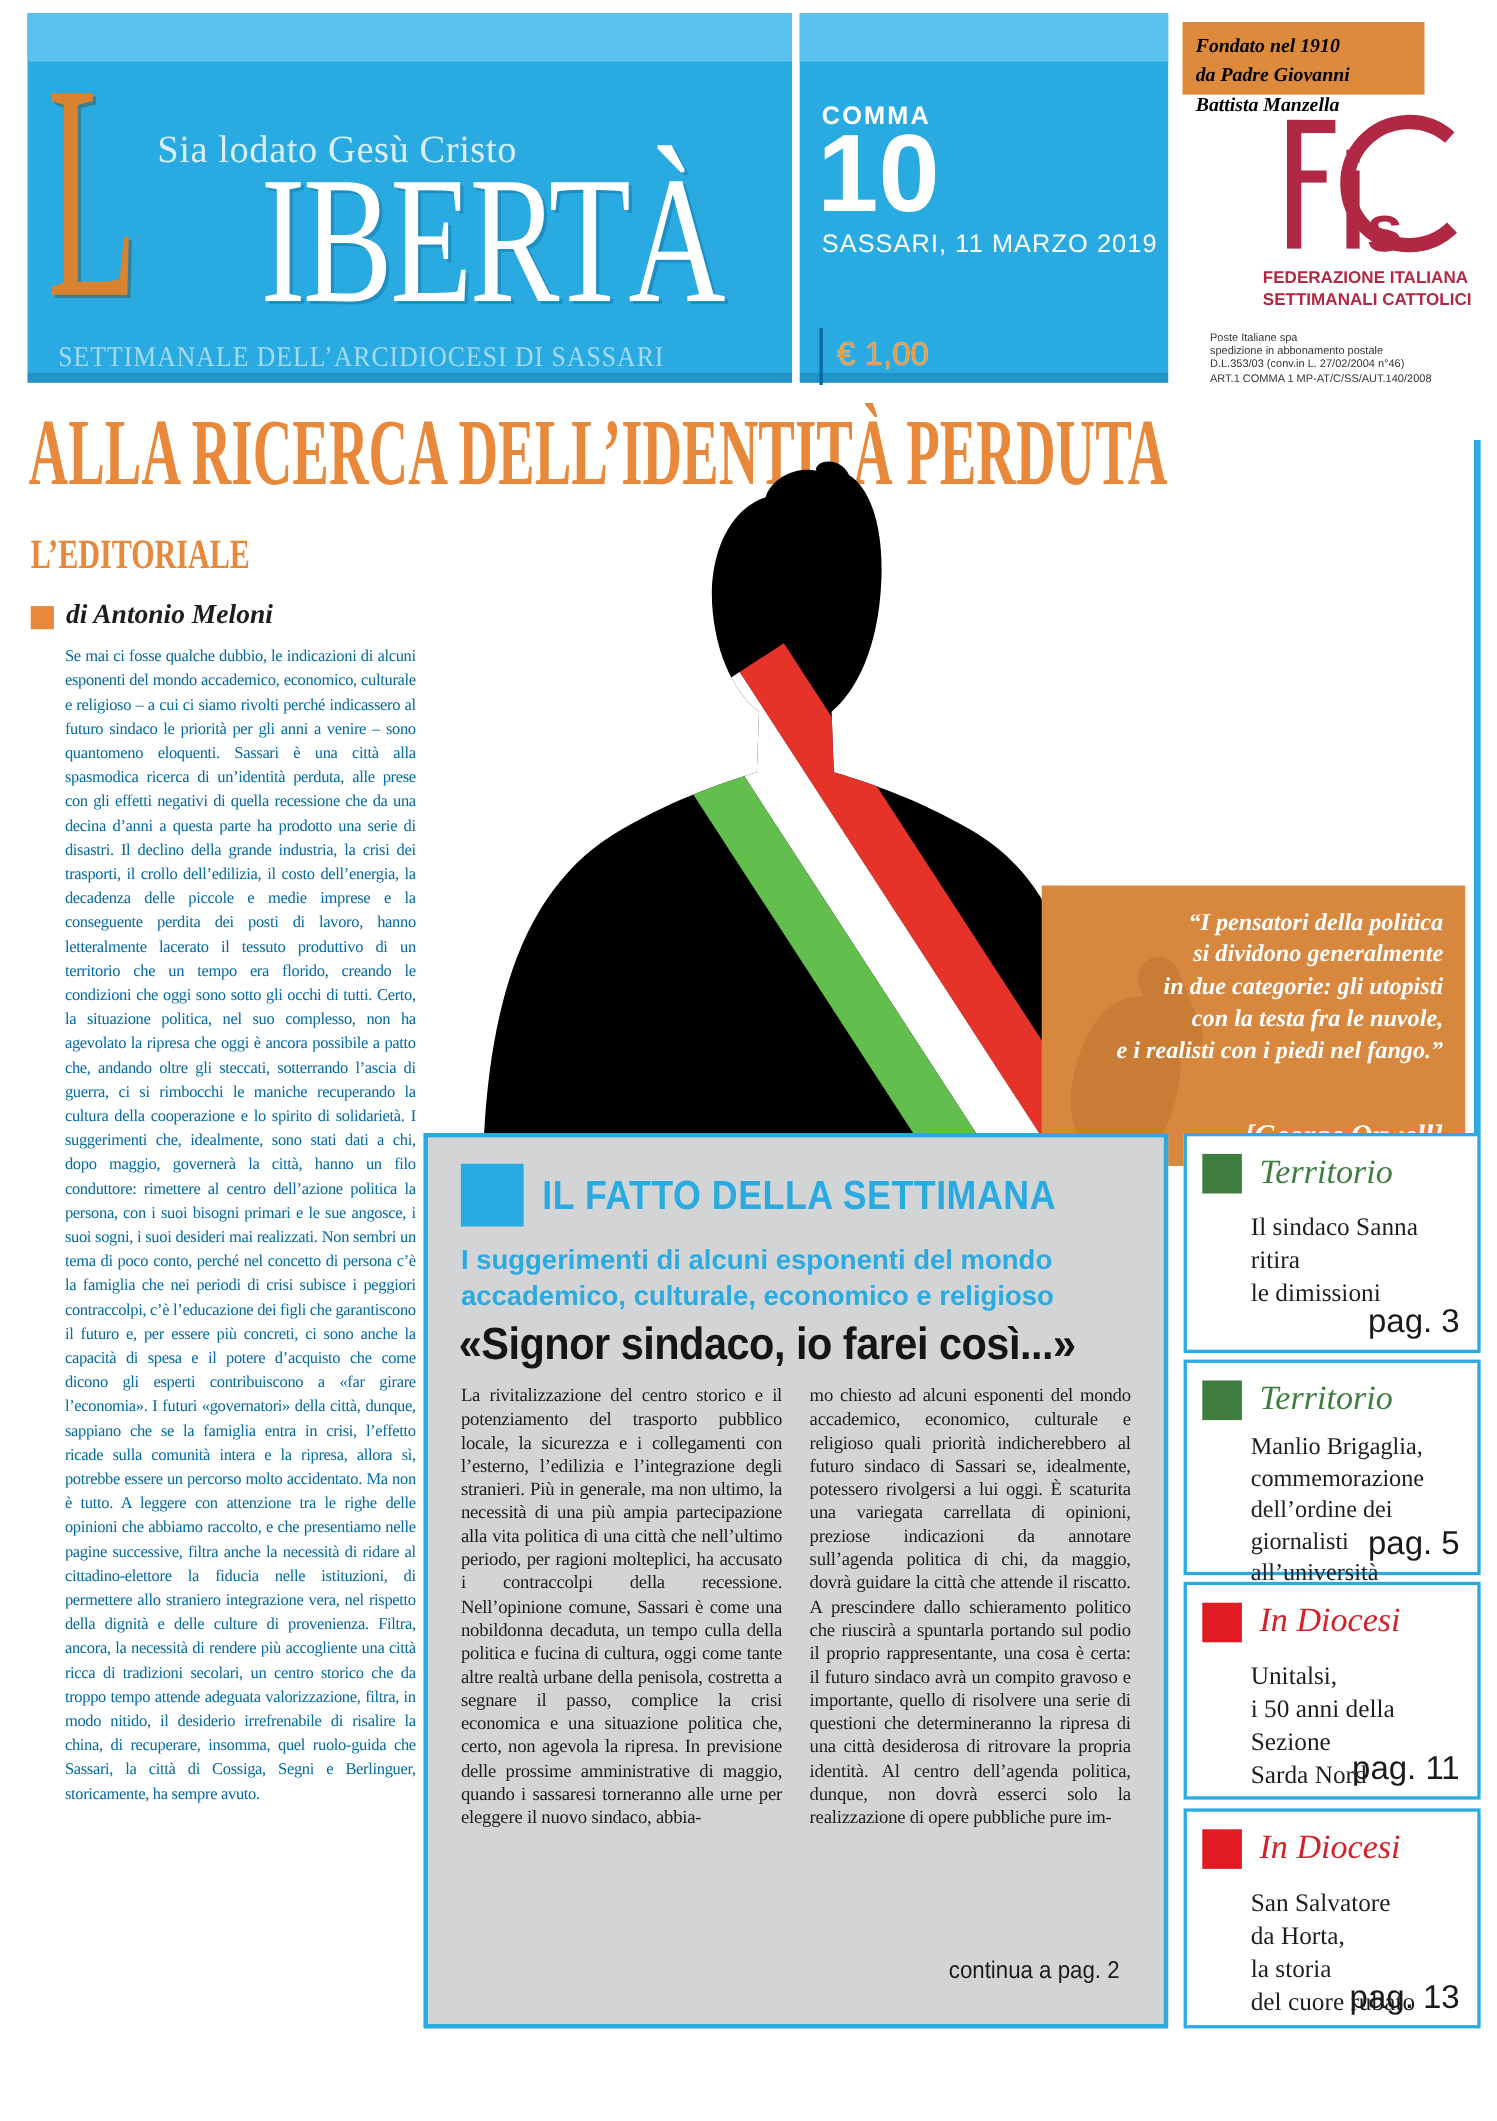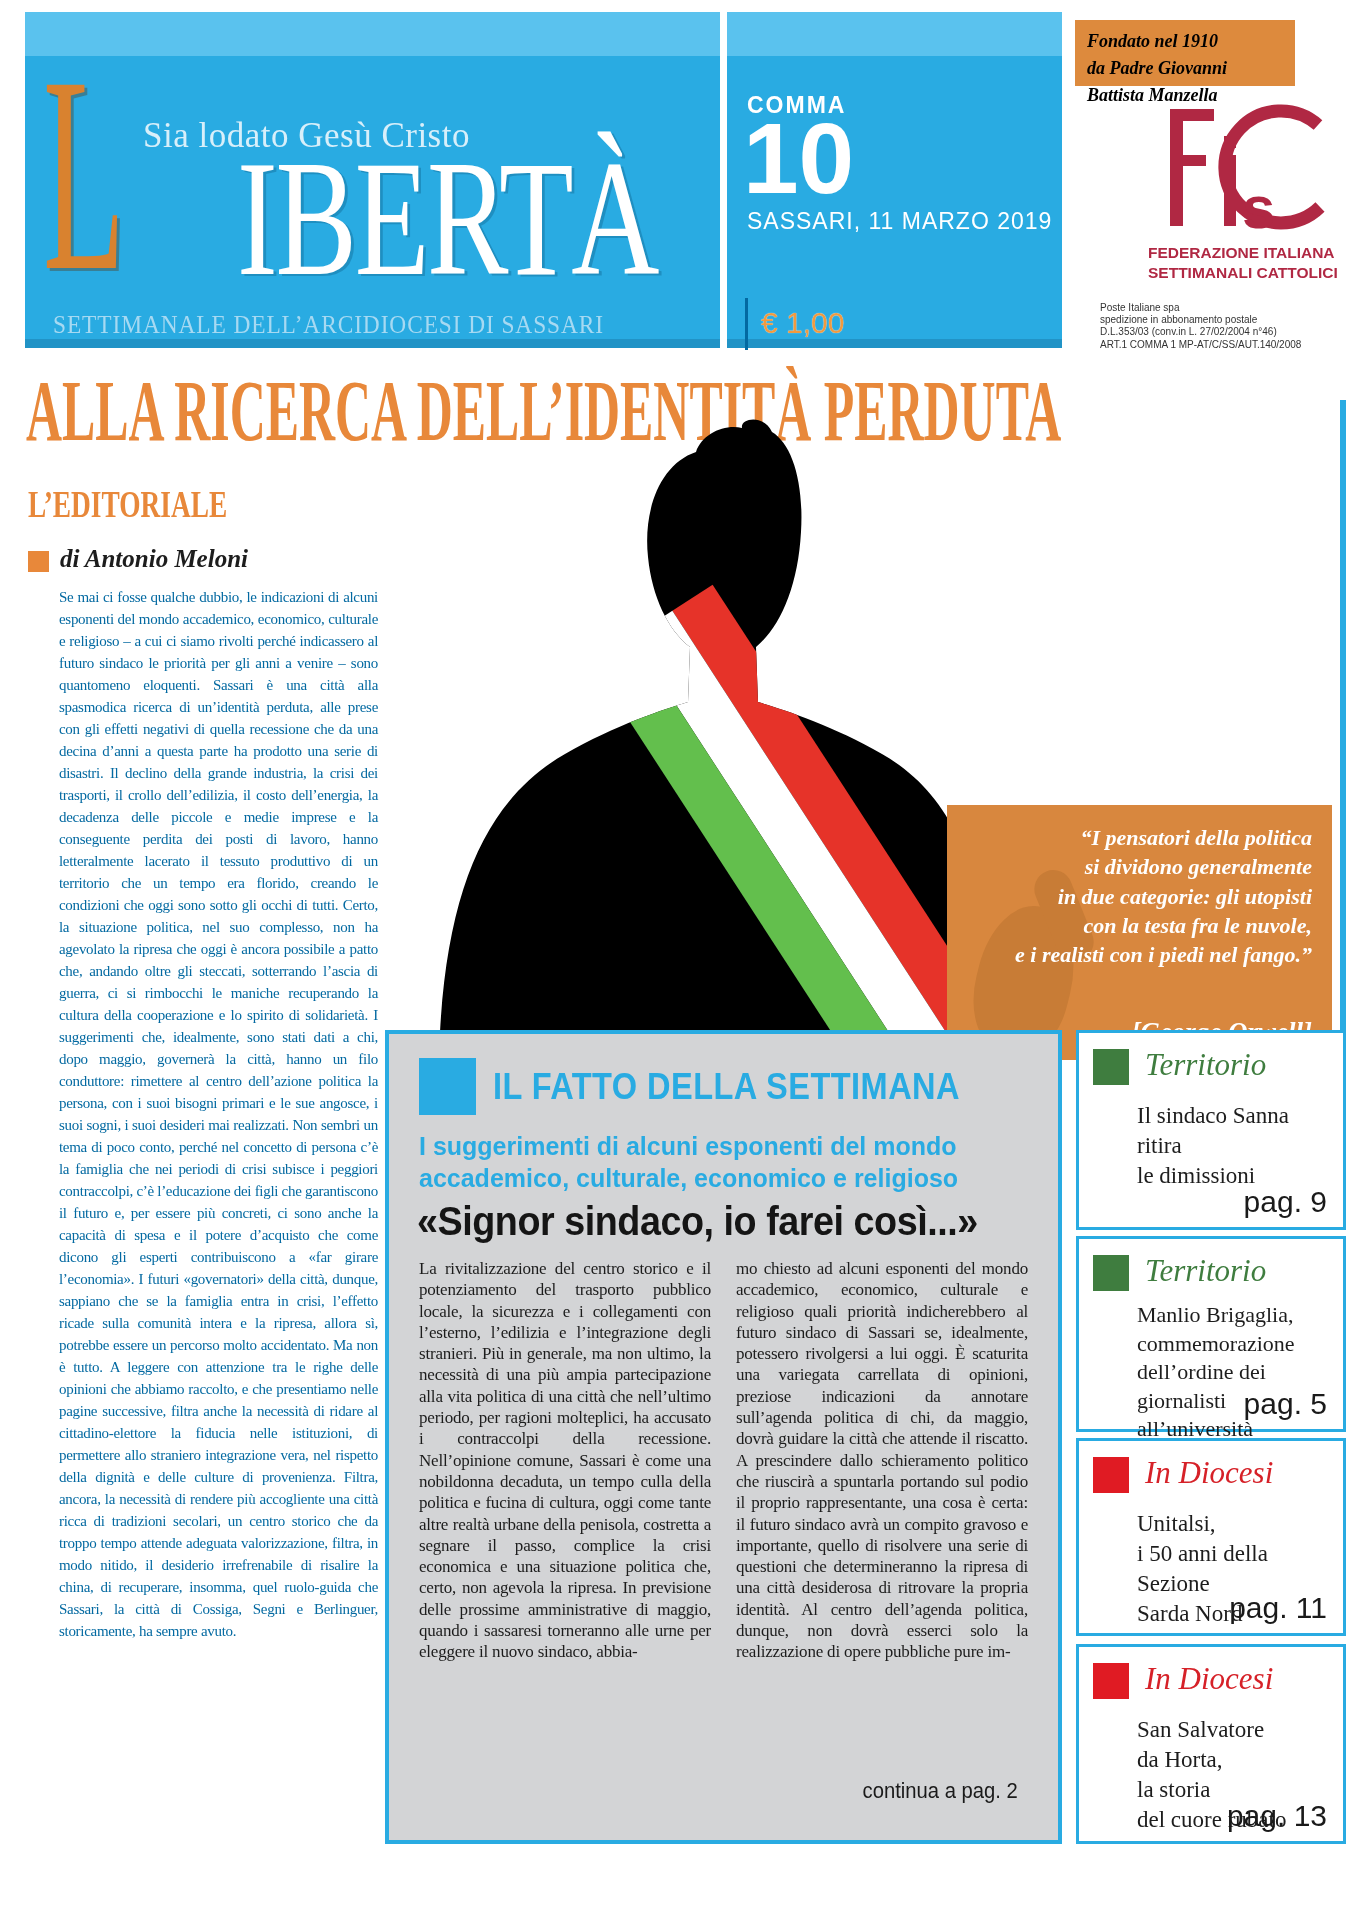--- a/index.html
+++ b/index.html
@@ -239,21 +239,21 @@
     <div class="fact-col fact-col2">mo chiesto ad alcuni esponenti del mondo accademico, economico, culturale e religioso quali priorità indicherebbero al futuro sindaco di Sassari se, idealmente, potessero rivolgersi a lui oggi. È scaturita una variegata carrellata di opinioni, preziose indicazioni da annotare sull’agenda politica di chi, da maggio, dovrà guidare la città che attende il riscatto. A prescindere dallo schieramento politico che riuscirà a spuntarla portando sul podio il proprio rappresentante, una cosa è certa: il futuro sindaco avrà un compito gravoso e importante, quello di risolvere una serie di questioni che determineranno la ripresa di una città desiderosa di ritrovare la propria identità. Al centro dell’agenda politica, dunque, non dovrà esserci solo la realizzazione di opere pubbliche pure im-</div>
     <div class="fact-continua">continua a pag. 2</div>
   </div>
 
   <div class="side-item" style="top:1030px;height:200px;">
     <div class="side-marker green"></div>
     <div class="side-cat green">Territorio</div>
     <div class="side-title">Il sindaco Sanna
 ritira
 le dimissioni</div>
-    <div class="side-page">pag. 9</div>
+    <div class="side-page">pag. 3</div>
   </div>
   <div class="side-item" style="top:1236px;height:196px;">
     <div class="side-marker green"></div>
     <div class="side-cat green">Territorio</div>
     <div class="side-title" style="top:62px;font-size:22px;">Manlio Brigaglia,
 commemorazione
 dell’ordine dei
 giornalisti
 all’università</div>
     <div class="side-page">pag. 5</div>

